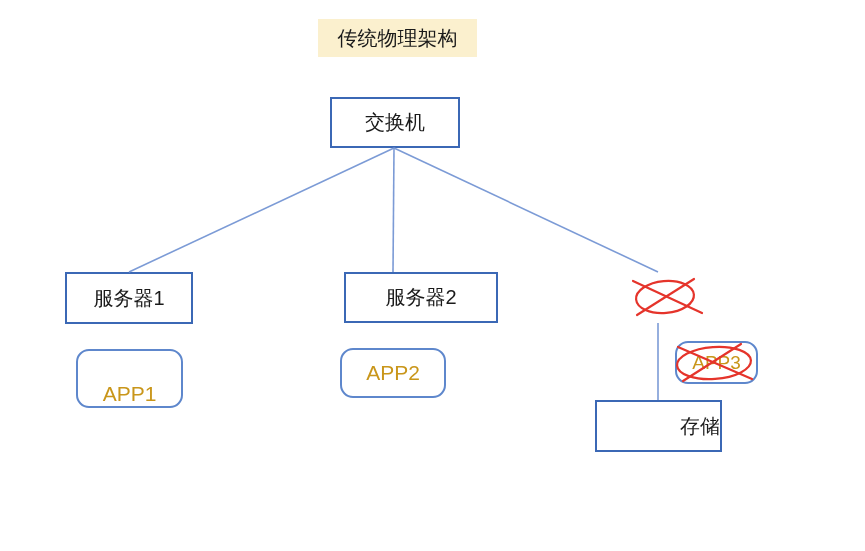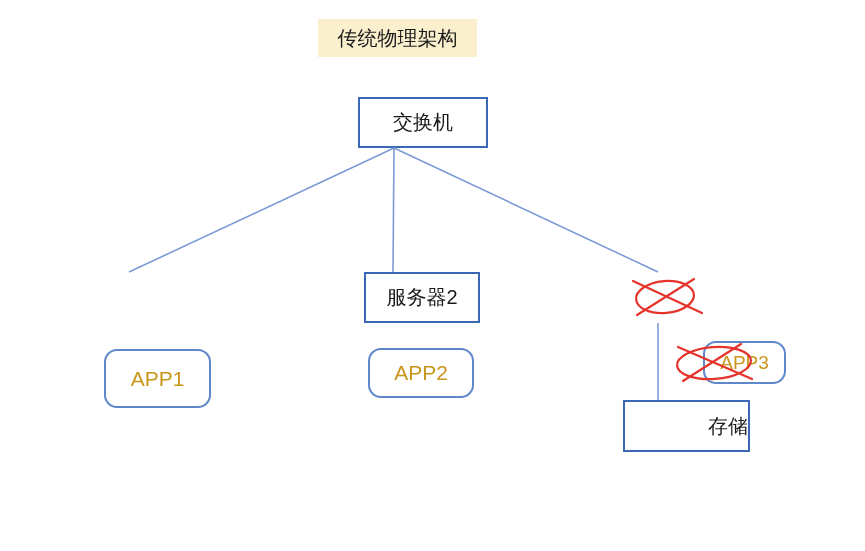--- a/index.html
+++ b/index.html
@@ -15,42 +15,41 @@
     position: absolute;
     display: flex;
     align-items: center;
     justify-content: center;
     box-sizing: border-box;
     background: #ffffff;
     border: 2px solid var(--box-border, #3b68b5);
     color: var(--label-text, #1a1a1a);
     font-size: 20px;
     z-index: 1;
-    margin-left: 28px;
   }
   .title-block {
     position: absolute;
     left: 318px; top: 19px; width: 159px; height: 38px;
     display: flex; align-items: center; justify-content: center;
     background: var(--title-bg, #fbf0ce);
     color: var(--label-text, #1a1a1a);
     font-size: 20px;
     z-index: 1;
   }
   .rounded {
     border-radius: 13px;
     border-color: var(--app-border, #5e87cc);
     color: var(--app-text, #c9961a);
     font-size: 21px;
   }
   .n-switch  { left: 330px; top:  97px; width: 130px; height: 51px; }
   .n-server1 { left:  65px; top: 272px; width: 128px; height: 52px; }
-  .n-server2 { left: 336px; top: 272px; width: 116px; height: 51px; }
+  .n-server2 { left: 344px; top: 272px; width: 154px; height: 51px; }
   .n-server3 { left: 594px; top: 272px; width: 128px; height: 51px; }
-  .n-app1    { left:  76px; top: 349px; width: 107px; height: 59px; }
+  .n-app1    { left:  76px; top: 349px; width: 107px; height: 59px; align-items: flex-end; }
   .n-app2    { left: 340px; top: 348px; width: 106px; height: 50px; }
   .n-app3    { left: 675px; top: 341px; width:  83px; height: 43px; font-size: 19px; }
   .n-storage { left: 595px; top: 400px; width: 127px; height: 52px; justify-content: flex-end; }
   .overlay {
     position: absolute;
     left: 0; top: 0;
     width: 865px; height: 551px;
     z-index: 2;
     pointer-events: none;
   }
@@ -61,20 +60,23 @@
 <body>
 
 <div class="canvas">
 
   <div class="title-block">传统物理架构</div>
 
   <div class="node n-switch">
     <span>交换机</span>
   </div>
 
+  <div class="node n-server1">
+    <span>服务器1</span>
+  </div>
 
   <div class="node n-server2">
     <span>服务器2</span>
   </div>
 
 
   <div class="node rounded n-app1">
     <span>APP1</span>
   </div>
 

